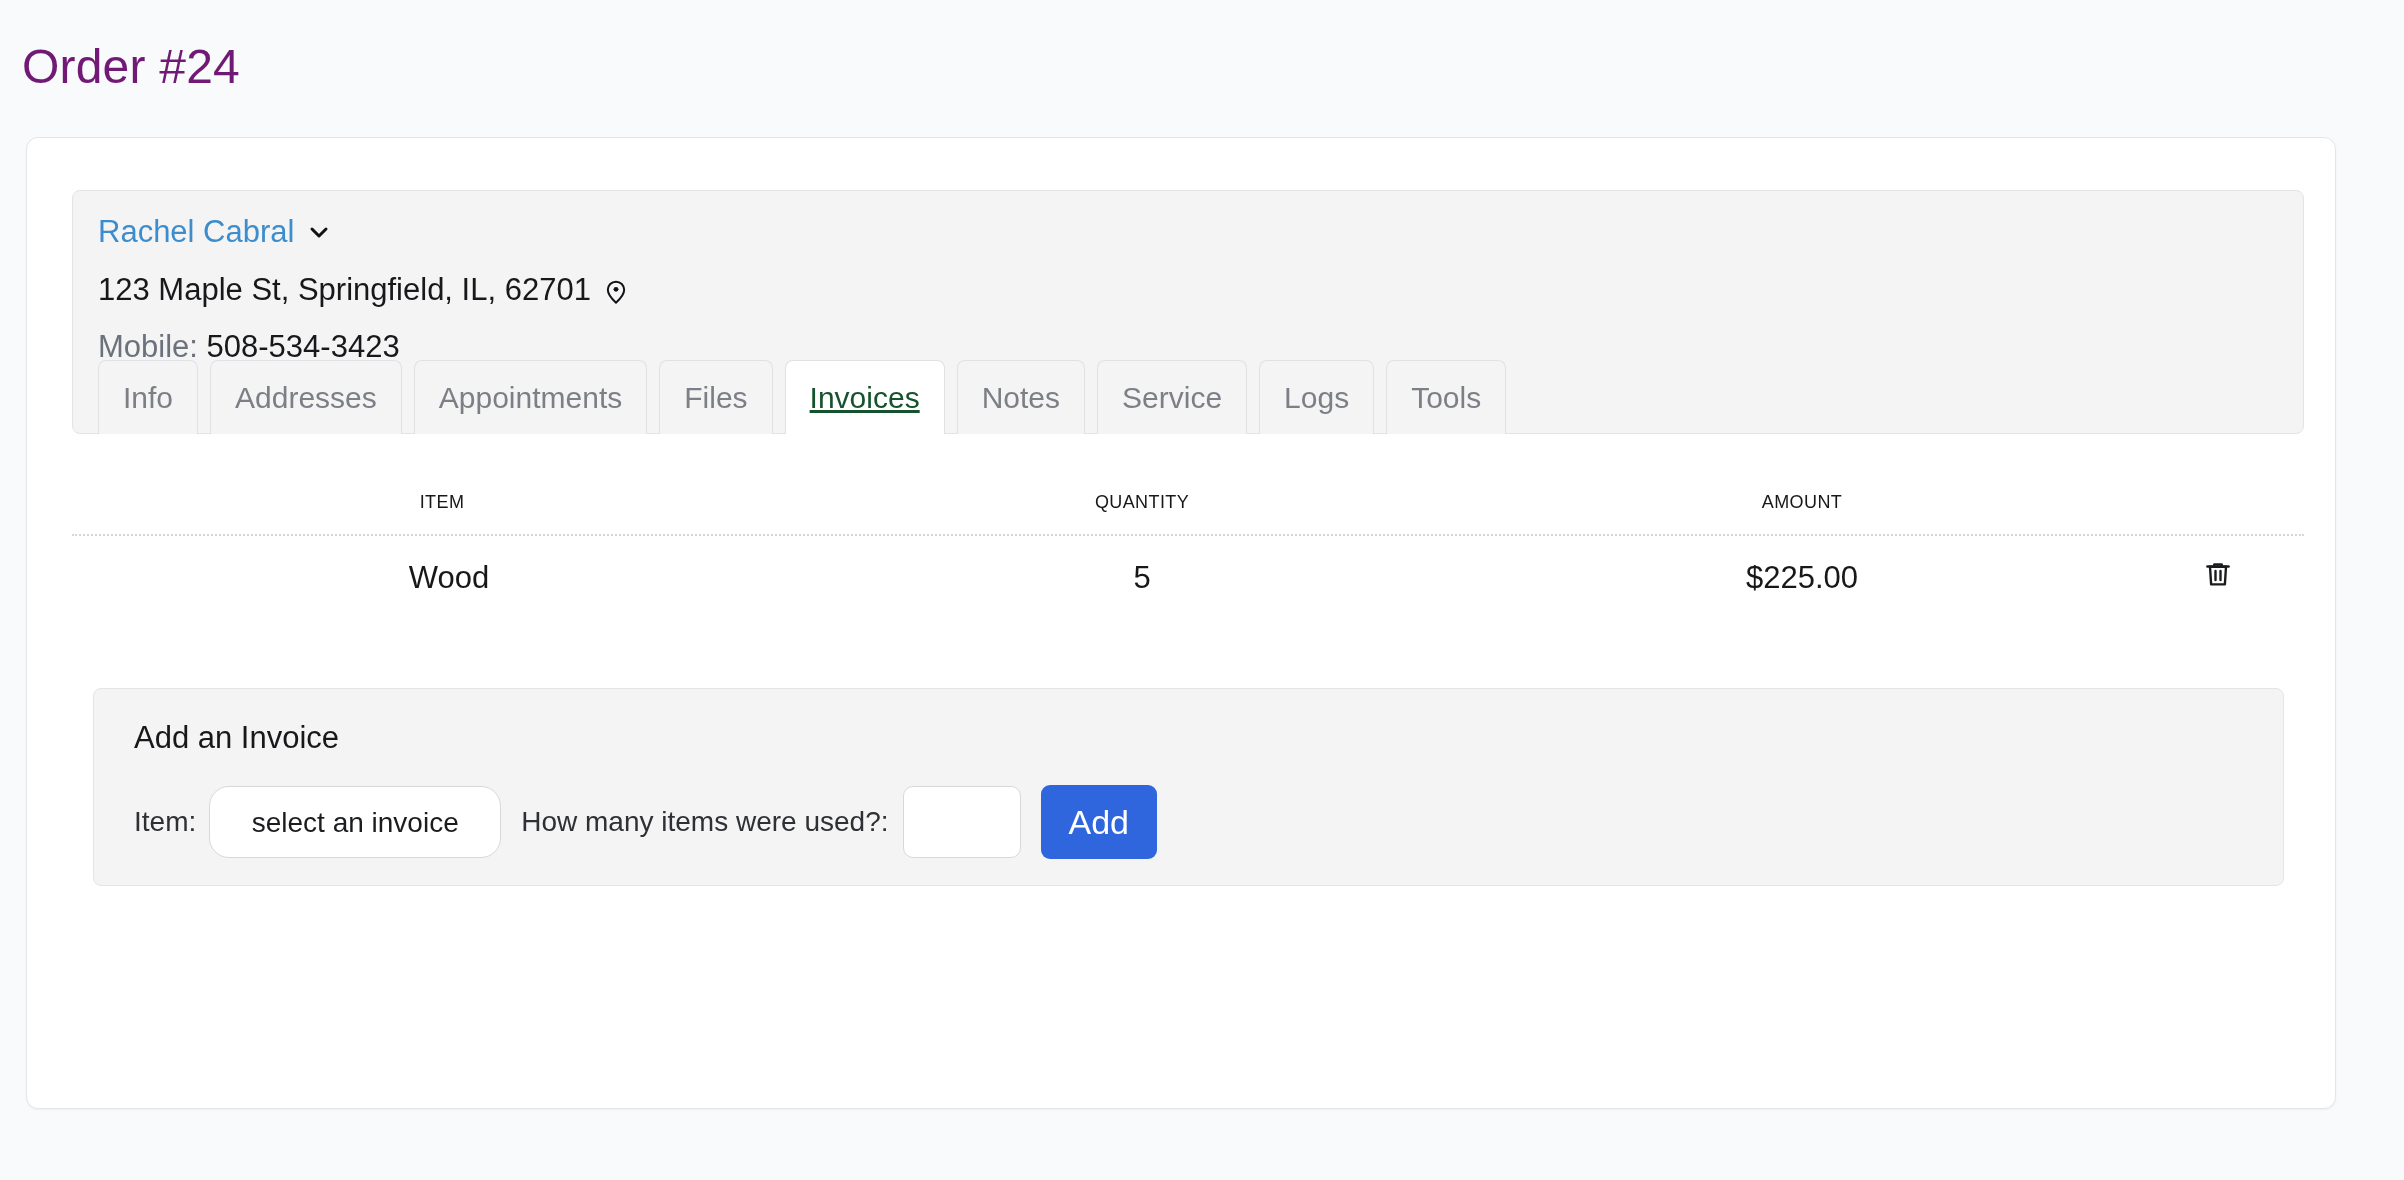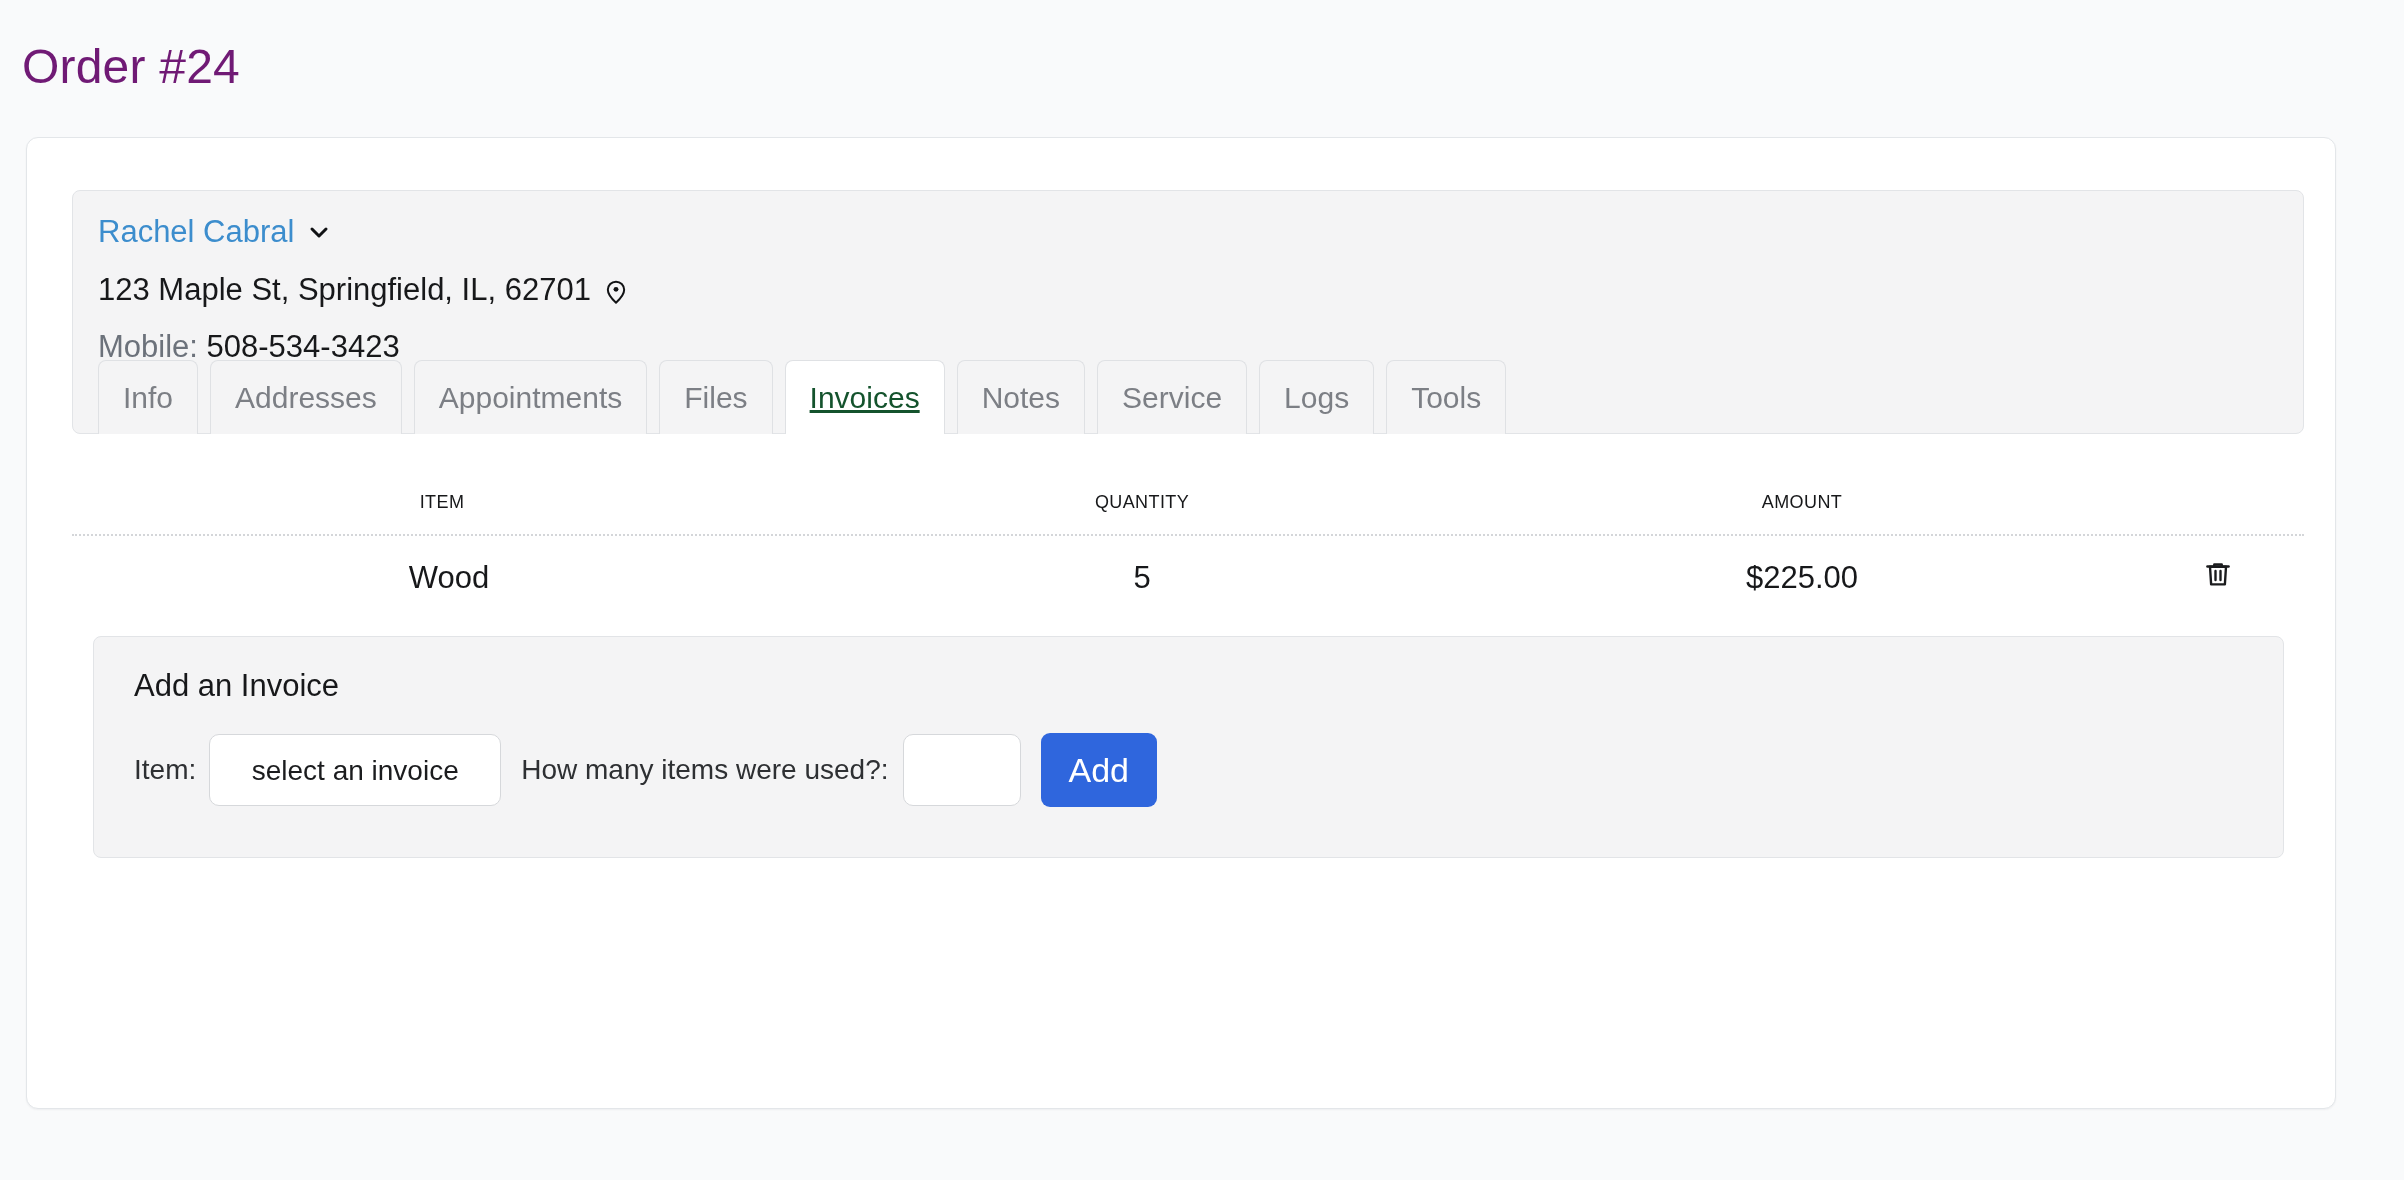--- a/index.html
+++ b/index.html
@@ -180,23 +180,23 @@
     padding: 0;
     cursor: pointer;
     line-height: 0;
     display: inline-block;
   }
 
   
   .add-panel {
     position: absolute;
     left: 66px;
-    top: 498px;
+    top: 550px;
     width: 2191px;
-    height: 222px;
+    height: 198px;
     background: #f4f4f5;
     border: 1px solid #e2e4e7;
     border-radius: 8px;
   }
   .add-title {
     position: absolute;
     left: 40px;
     top: 31px;
     font-size: 31px;
     color: #17181a;
@@ -215,21 +215,21 @@
     color: #2e3033;
     white-space: nowrap;
   }
   .invoice-select {
     margin-left: 13px;
     margin-right: 20px;
     width: 292px;
     height: 72px;
     background: #ffffff;
     border: 1px solid #d6d8db;
-    border-radius: 10px;
+    border-radius: 20px;
     font-family: "Liberation Sans", sans-serif;
     font-size: 28px;
     color: #1b1c1e;
     padding: 0 16px;
     text-align: center;
     text-align-last: center;
     appearance: none;
     -webkit-appearance: none;
     cursor: pointer;
   }

